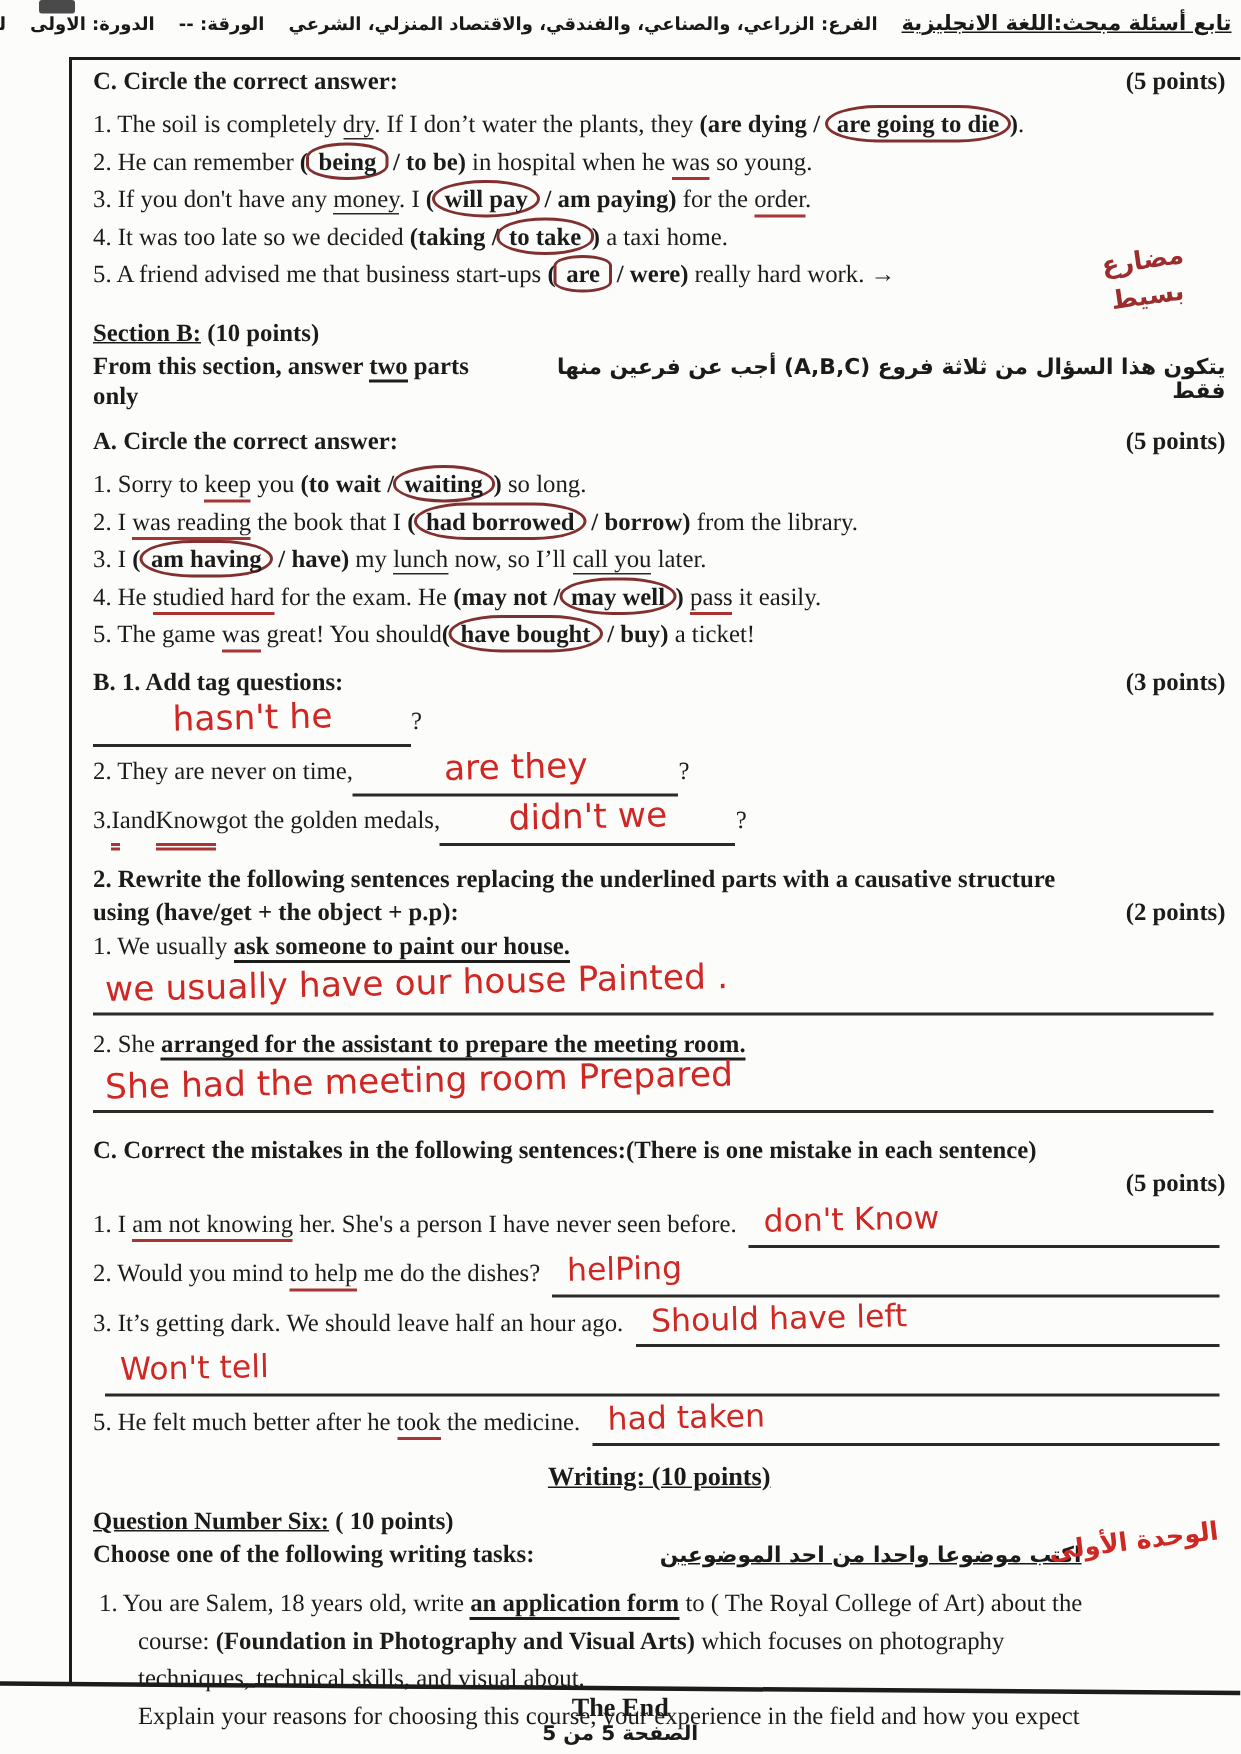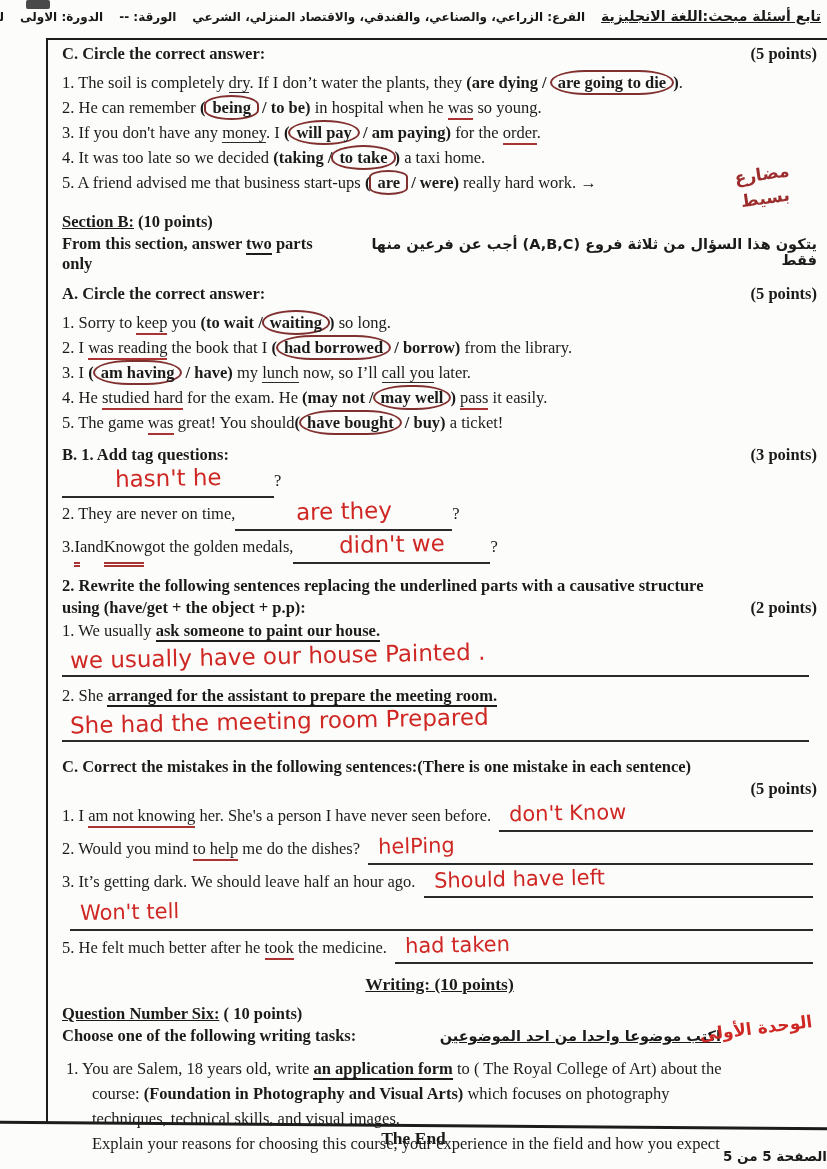--- a/index.html
+++ b/index.html
@@ -70,21 +70,21 @@
   .b1blank .seg-hw{font-size:23px;}
   .fillrow{display:flex;align-items:center;}
   .fillrow .fb{flex:1;border-bottom:2px solid #2a2a2a;margin:0 4px 0 8px;white-space:nowrap;padding-left:10px;}
   .center{text-align:center;}
   .wtitle{font-weight:bold;text-decoration:underline;font-size:17.5px;}
   .task{margin-left:4px;}
   .task .ind{padding-left:26px;}
   .choose{position:relative;}
   .choose .unit{position:absolute;right:4px;top:-8px;font-size:17px;}
   .footer-end{position:absolute;left:0;right:0;top:1128px;text-align:center;font-weight:bold;font-size:17.5px;}
-  .footer-page{position:absolute;left:0;right:0;top:1148px;text-align:right;font-family:"DejaVu Sans",sans-serif;font-weight:bold;font-size:13.5px;direction:rtl;}
+  .footer-page{position:absolute;left:0;right:0;top:1148px;text-align:center;font-family:"DejaVu Sans",sans-serif;font-weight:bold;font-size:13.5px;direction:rtl;}
 </style>
 </head>
 <body>
 
 <div class="artifact"></div>
 
 <div class="hdr">
   <span class="title">تابع أسئلة مبحث:اللغة الانجليزية</span>
   <span>الفرع: الزراعي، والصناعي، والفندقي، والاقتصاد المنزلي، الشرعي</span>
   <span>الورقة: --</span>
@@ -223,21 +223,21 @@
     <span class="bold">Choose one of the following writing tasks:</span>
     <span class="ar ar-intro" style="margin-right:96px;text-decoration:underline;">اكتب موضوعا واحدا من احد الموضوعين</span>
     <span class="unit">الوحدة الأولى</span>
   </div>
 
   <div class="gap10"></div>
 
   <div class="task">
     <div class="line"><span class="seg-p">1. You are Salem, 18 years old, write </span><span class="seg-bu">an application form</span><span class="seg-p"> to ( The Royal College of Art) about the</span></div>
     <div class="line ind"><span class="seg-p">course: </span><span class="seg-b">(Foundation in Photography and Visual Arts)</span><span class="seg-p"> which focuses on photography</span></div>
-    <div class="line ind"><span class="seg-p">techniques, technical skills, and visual images.</span></div>
+    <div class="line ind"><span class="seg-p">techniques, technical skills, and visual about.</span></div>
     <div class="line ind"><span class="seg-p">Explain your reasons for choosing this course, your experience in the field and how you expect</span></div>
 
   </div>
 
 </div>
 
 <div class="bline"></div>
 <div class="footer-end">The End</div>
 <div class="footer-page">الصفحة 5 من 5</div>
 

